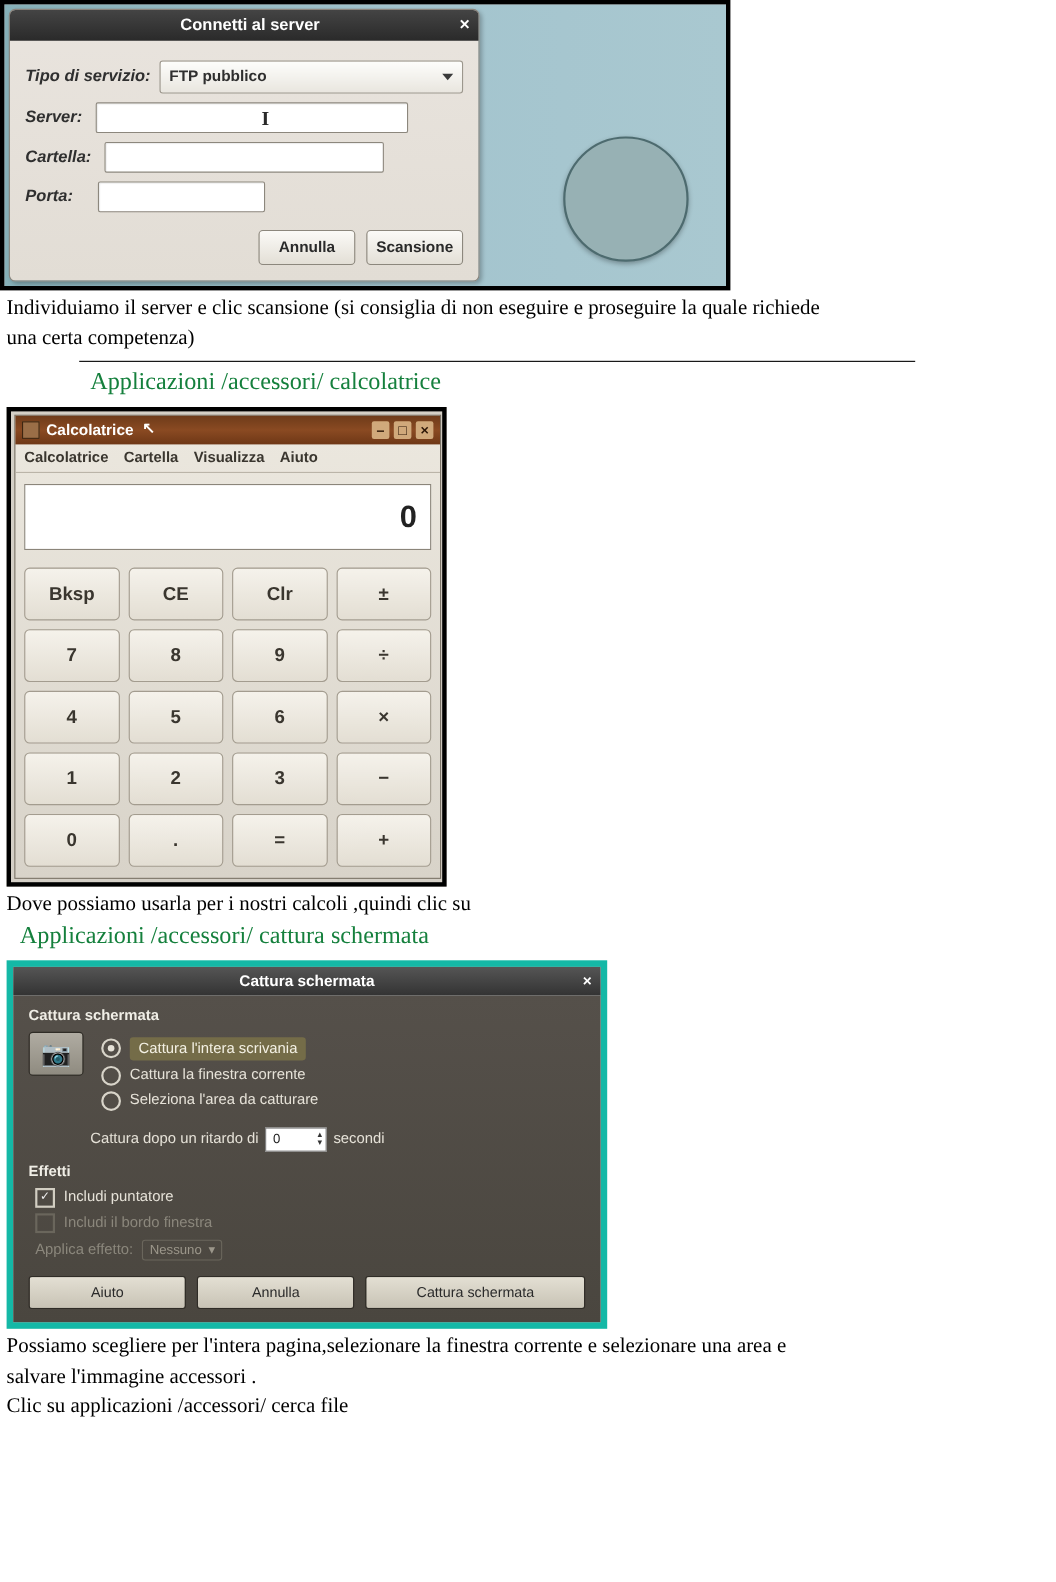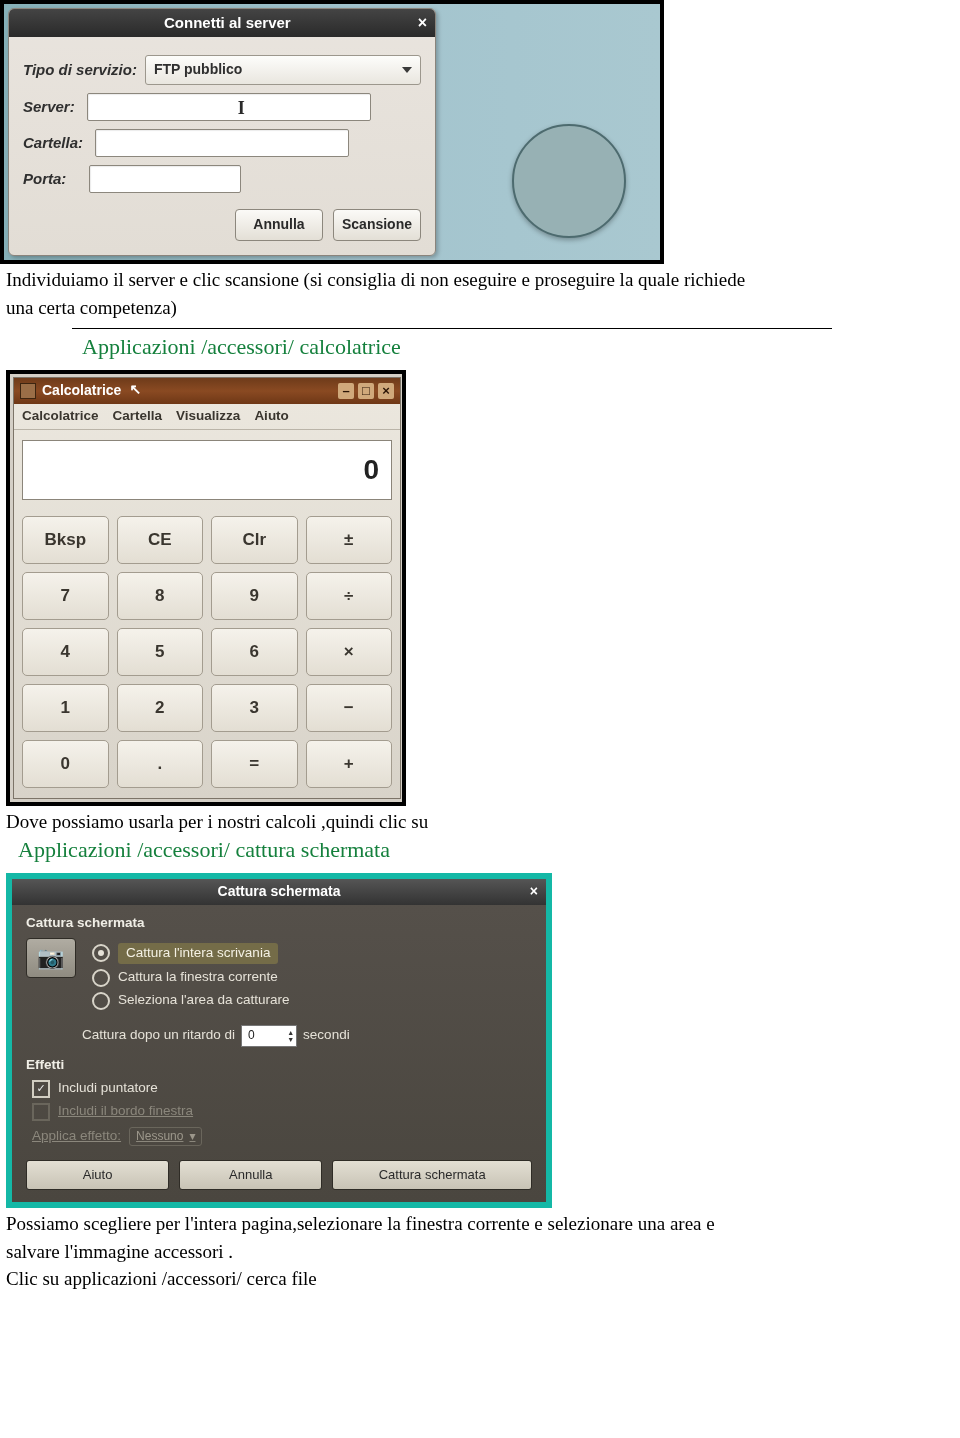--- a/index.html
+++ b/index.html
@@ -268,21 +268,21 @@
     color:#222; display:flex; align-items:center; justify-content:space-between;
     padding: 0 2px 0 6px; font-size:12px;
   }
   .fig3-spinbtns { display:flex; flex-direction:column; font-size:7px; line-height:7px; color:#333; }
   .fig3-check {
     width: 14px; height: 14px; border:2px solid #d2cec2;
     margin-right: 8px; display:inline-flex; align-items:center; justify-content:center;
     font-size: 11px; color:#eee;
   }
   .fig3-effetti { margin-top: 8px; }
-  .fig3-disabled { color:#8b877c;text-decoration:underline; }
+  .fig3-disabled { color:#8b877c; }
   .fig3-combo {
     display:inline-flex; align-items:center; gap:6px;
     border:1px solid #6a665c; border-radius:3px; padding:1px 6px;
     color:#9c978b; font-size:12px;
   }
   .fig3-btnrow {
     display:flex; gap:10px; justify-content:space-between; margin-top:14px;
   }
   .fig3-btn {
     flex:1; height:28px;

